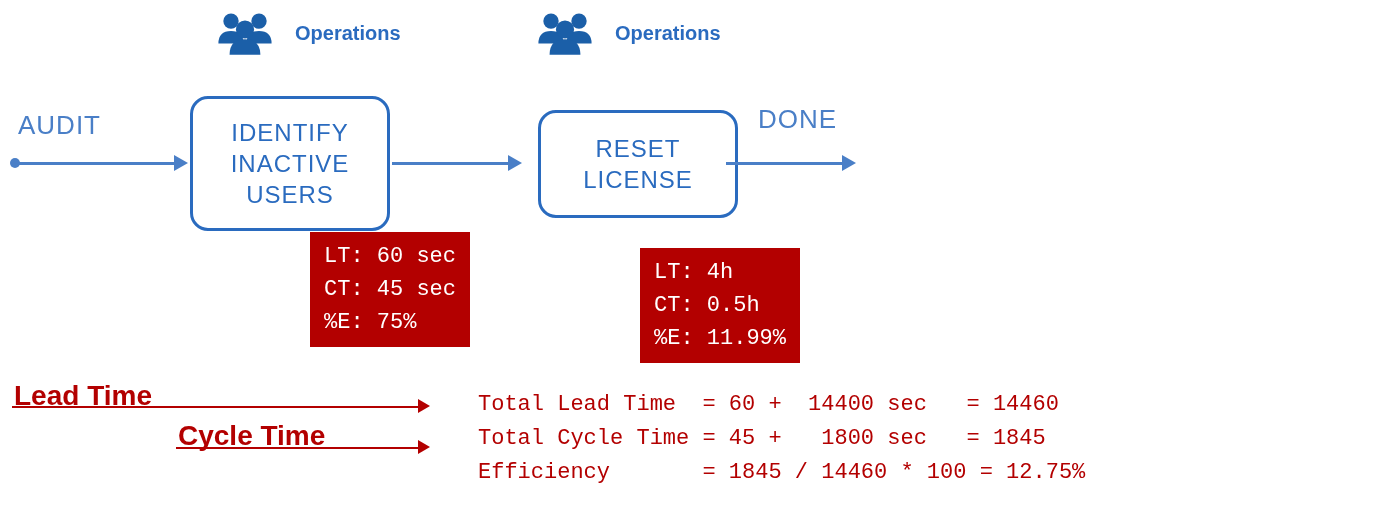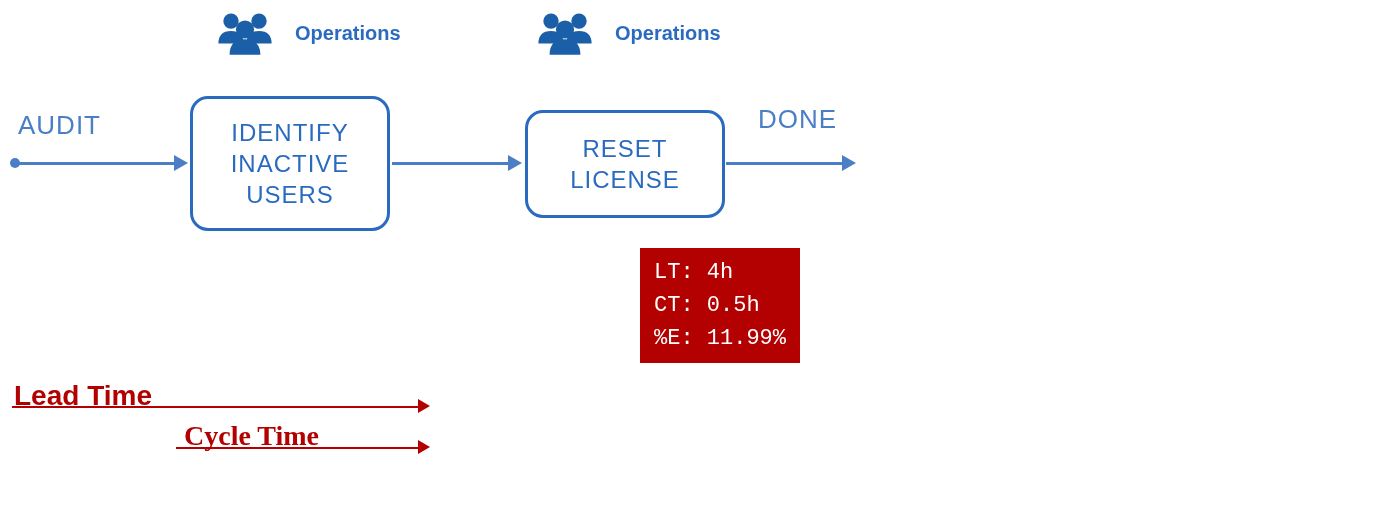--- a/index.html
+++ b/index.html
@@ -147,36 +147,42 @@
 
   <div class="node" style="left:190px; top:96px; width:200px; height:135px;">
     <span style="white-space:pre-line;">IDENTIFY
 INACTIVE
 USERS</span>
   </div>
 
   <div class="arrow-line" style="left:392px; top:162px; width:118px;"></div>
   <div class="arrow-head" style="left:508px; top:155px;"></div>
 
-  <div class="node" style="left:525px; top:110px; width:200px; height:108px;">
+  <div class="node" style="left:538px; top:110px; width:200px; height:108px;">
     <span style="white-space:pre-line;">RESET
 LICENSE</span>
   </div>
 
   <div class="arrow-line" style="left:726px; top:162px; width:118px;"></div>
   <div class="arrow-head" style="left:842px; top:155px;"></div>
 
   <div class="flow-label" style="left:758px; top:104px;">DONE</div>
 
+  <div class="metric-box" style="left:310px; top:232px;">LT: 60 sec
+CT: 45 sec
+%E: 75%</div>
   <div class="metric-box" style="left:640px; top:248px;">LT: 4h
 CT: 0.5h
 %E: 11.99%</div>
 
   <div class="legend-label" style="left:14px; top:380px;">Lead Time</div>
   <div class="legend-line" style="left:12px; top:406px; width:408px;"></div>
   <div class="legend-arrow" style="left:418px; top:399px;"></div>
 
-  <div class="legend-label" style="left:184px; top:420px;font-family:Liberation Serif, serif;">Cycle Time</div>
+  <div class="legend-label" style="left:178px; top:420px;">Cycle Time</div>
   <div class="legend-line" style="left:176px; top:447px; width:244px;"></div>
   <div class="legend-arrow" style="left:418px; top:440px;"></div>
 
+  <div class="calc" style="left:478px; top:388px;">Total Lead Time  = 60 +  14400 sec   = 14460
+Total Cycle Time = 45 +   1800 sec   = 1845
+Efficiency       = 1845 / 14460 * 100 = 12.75%</div>
 
 </div>
 
 </body></html>

